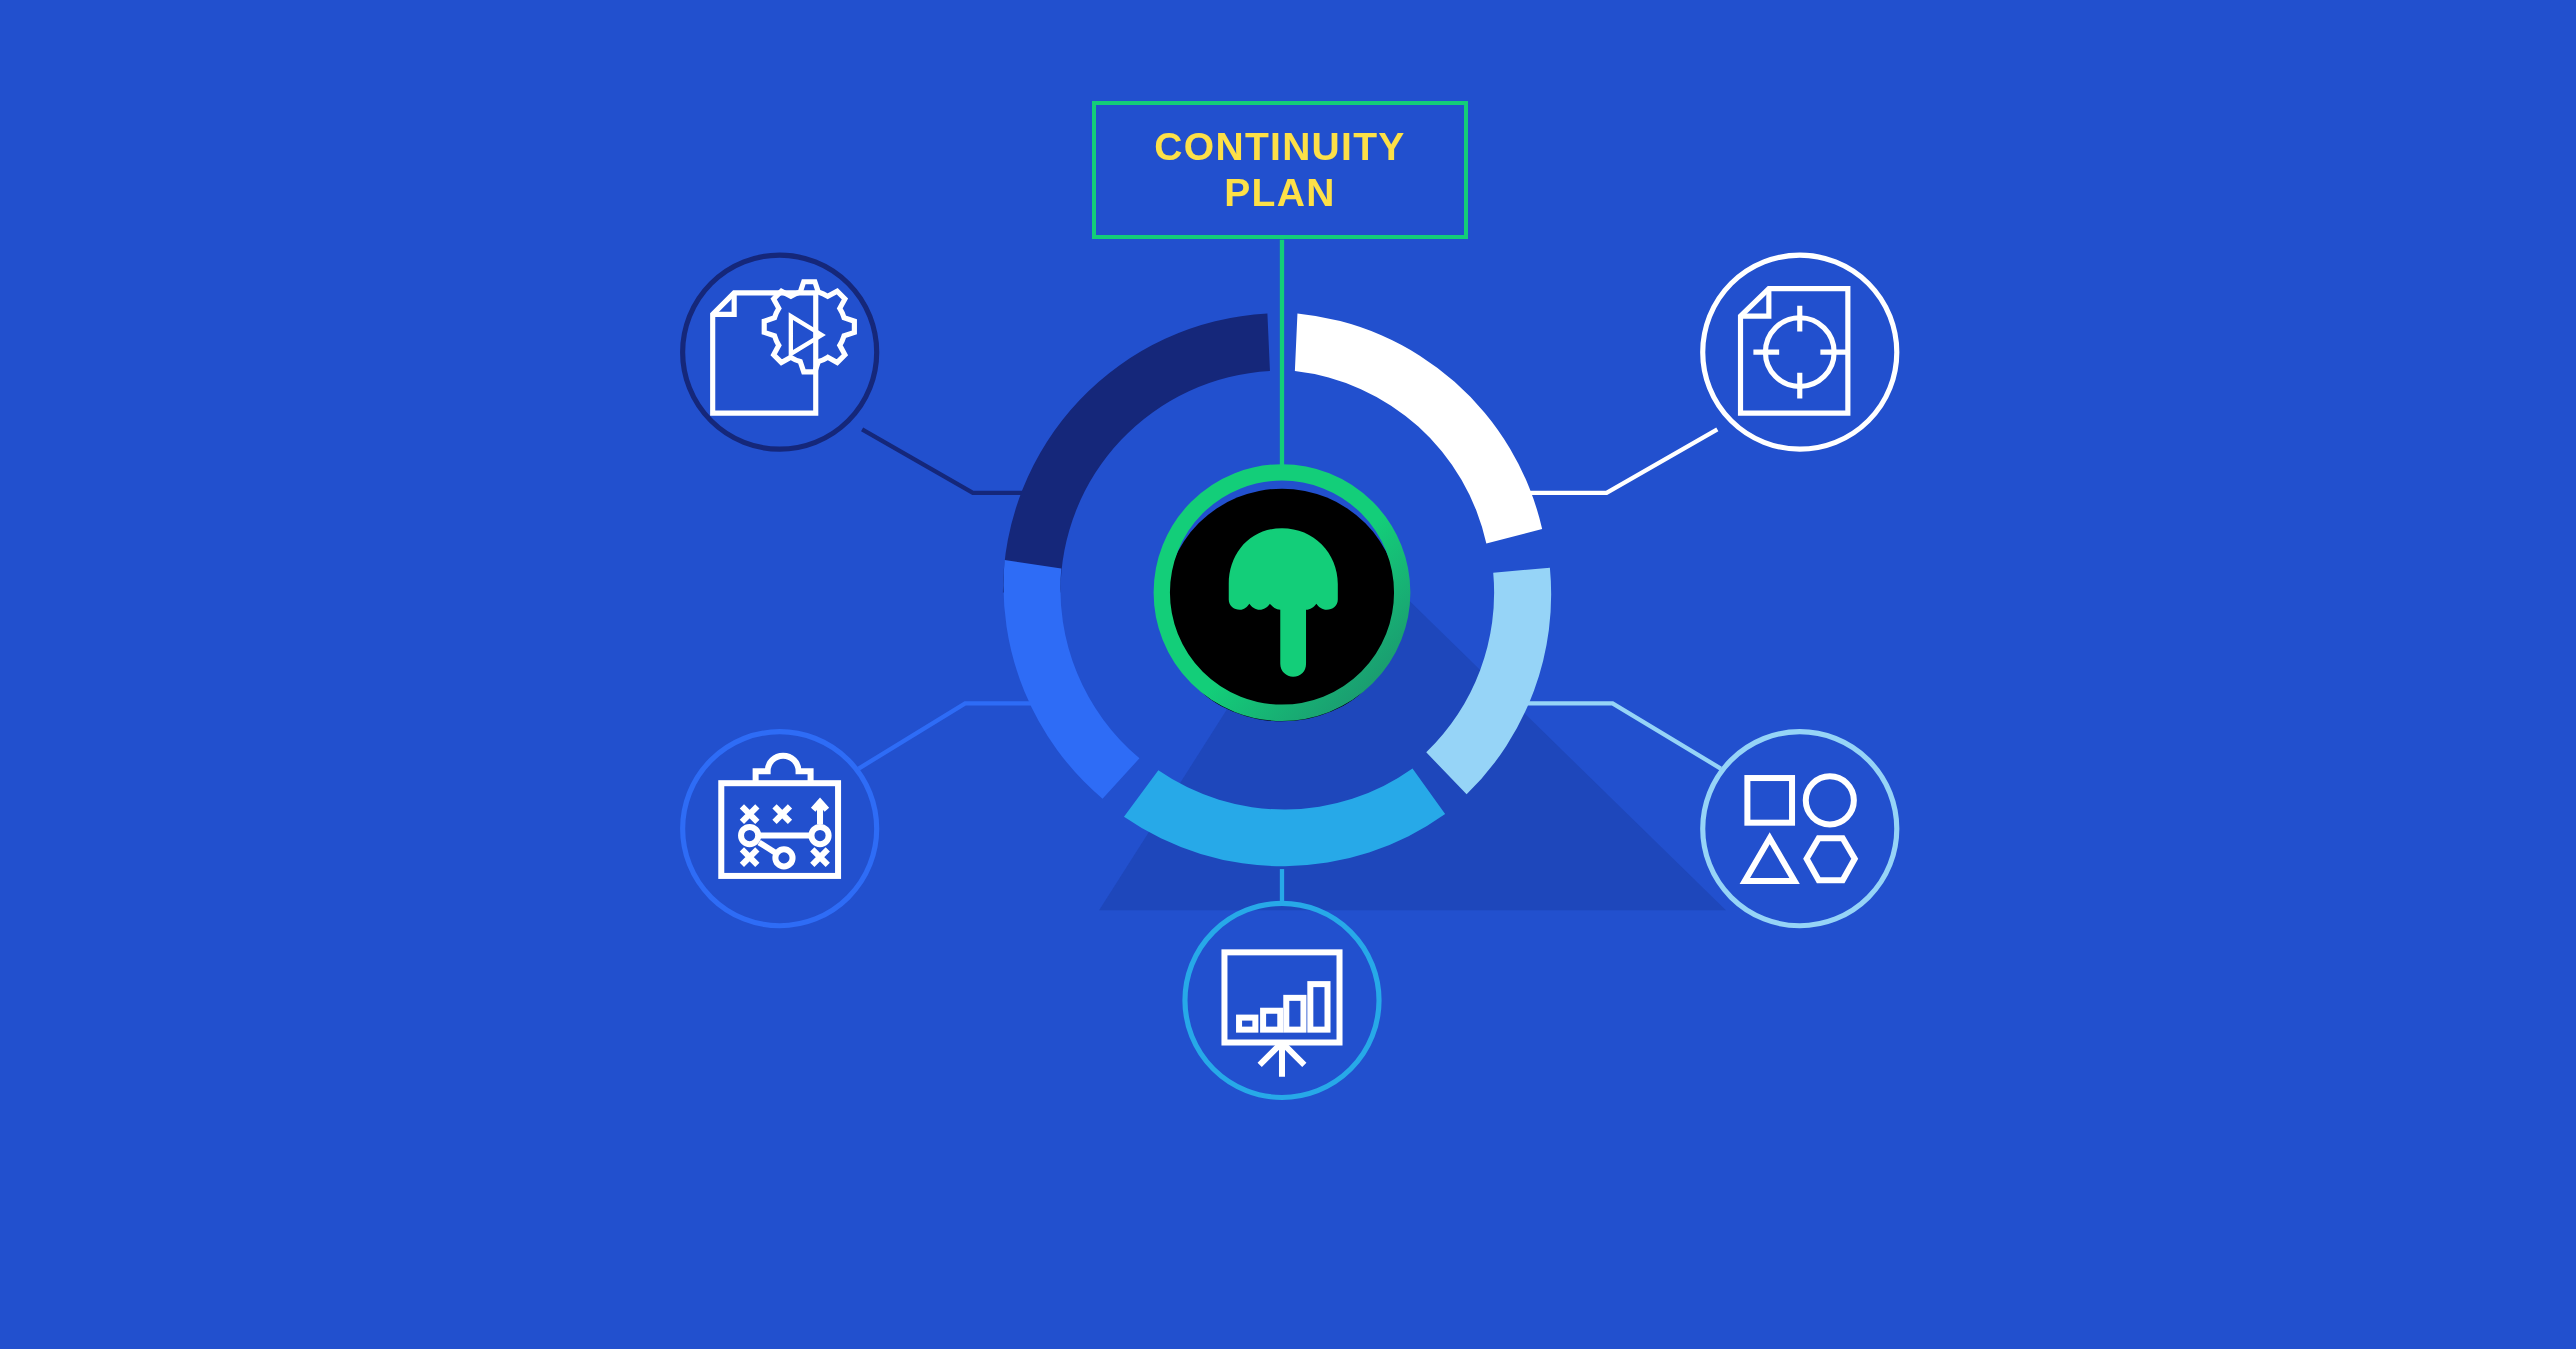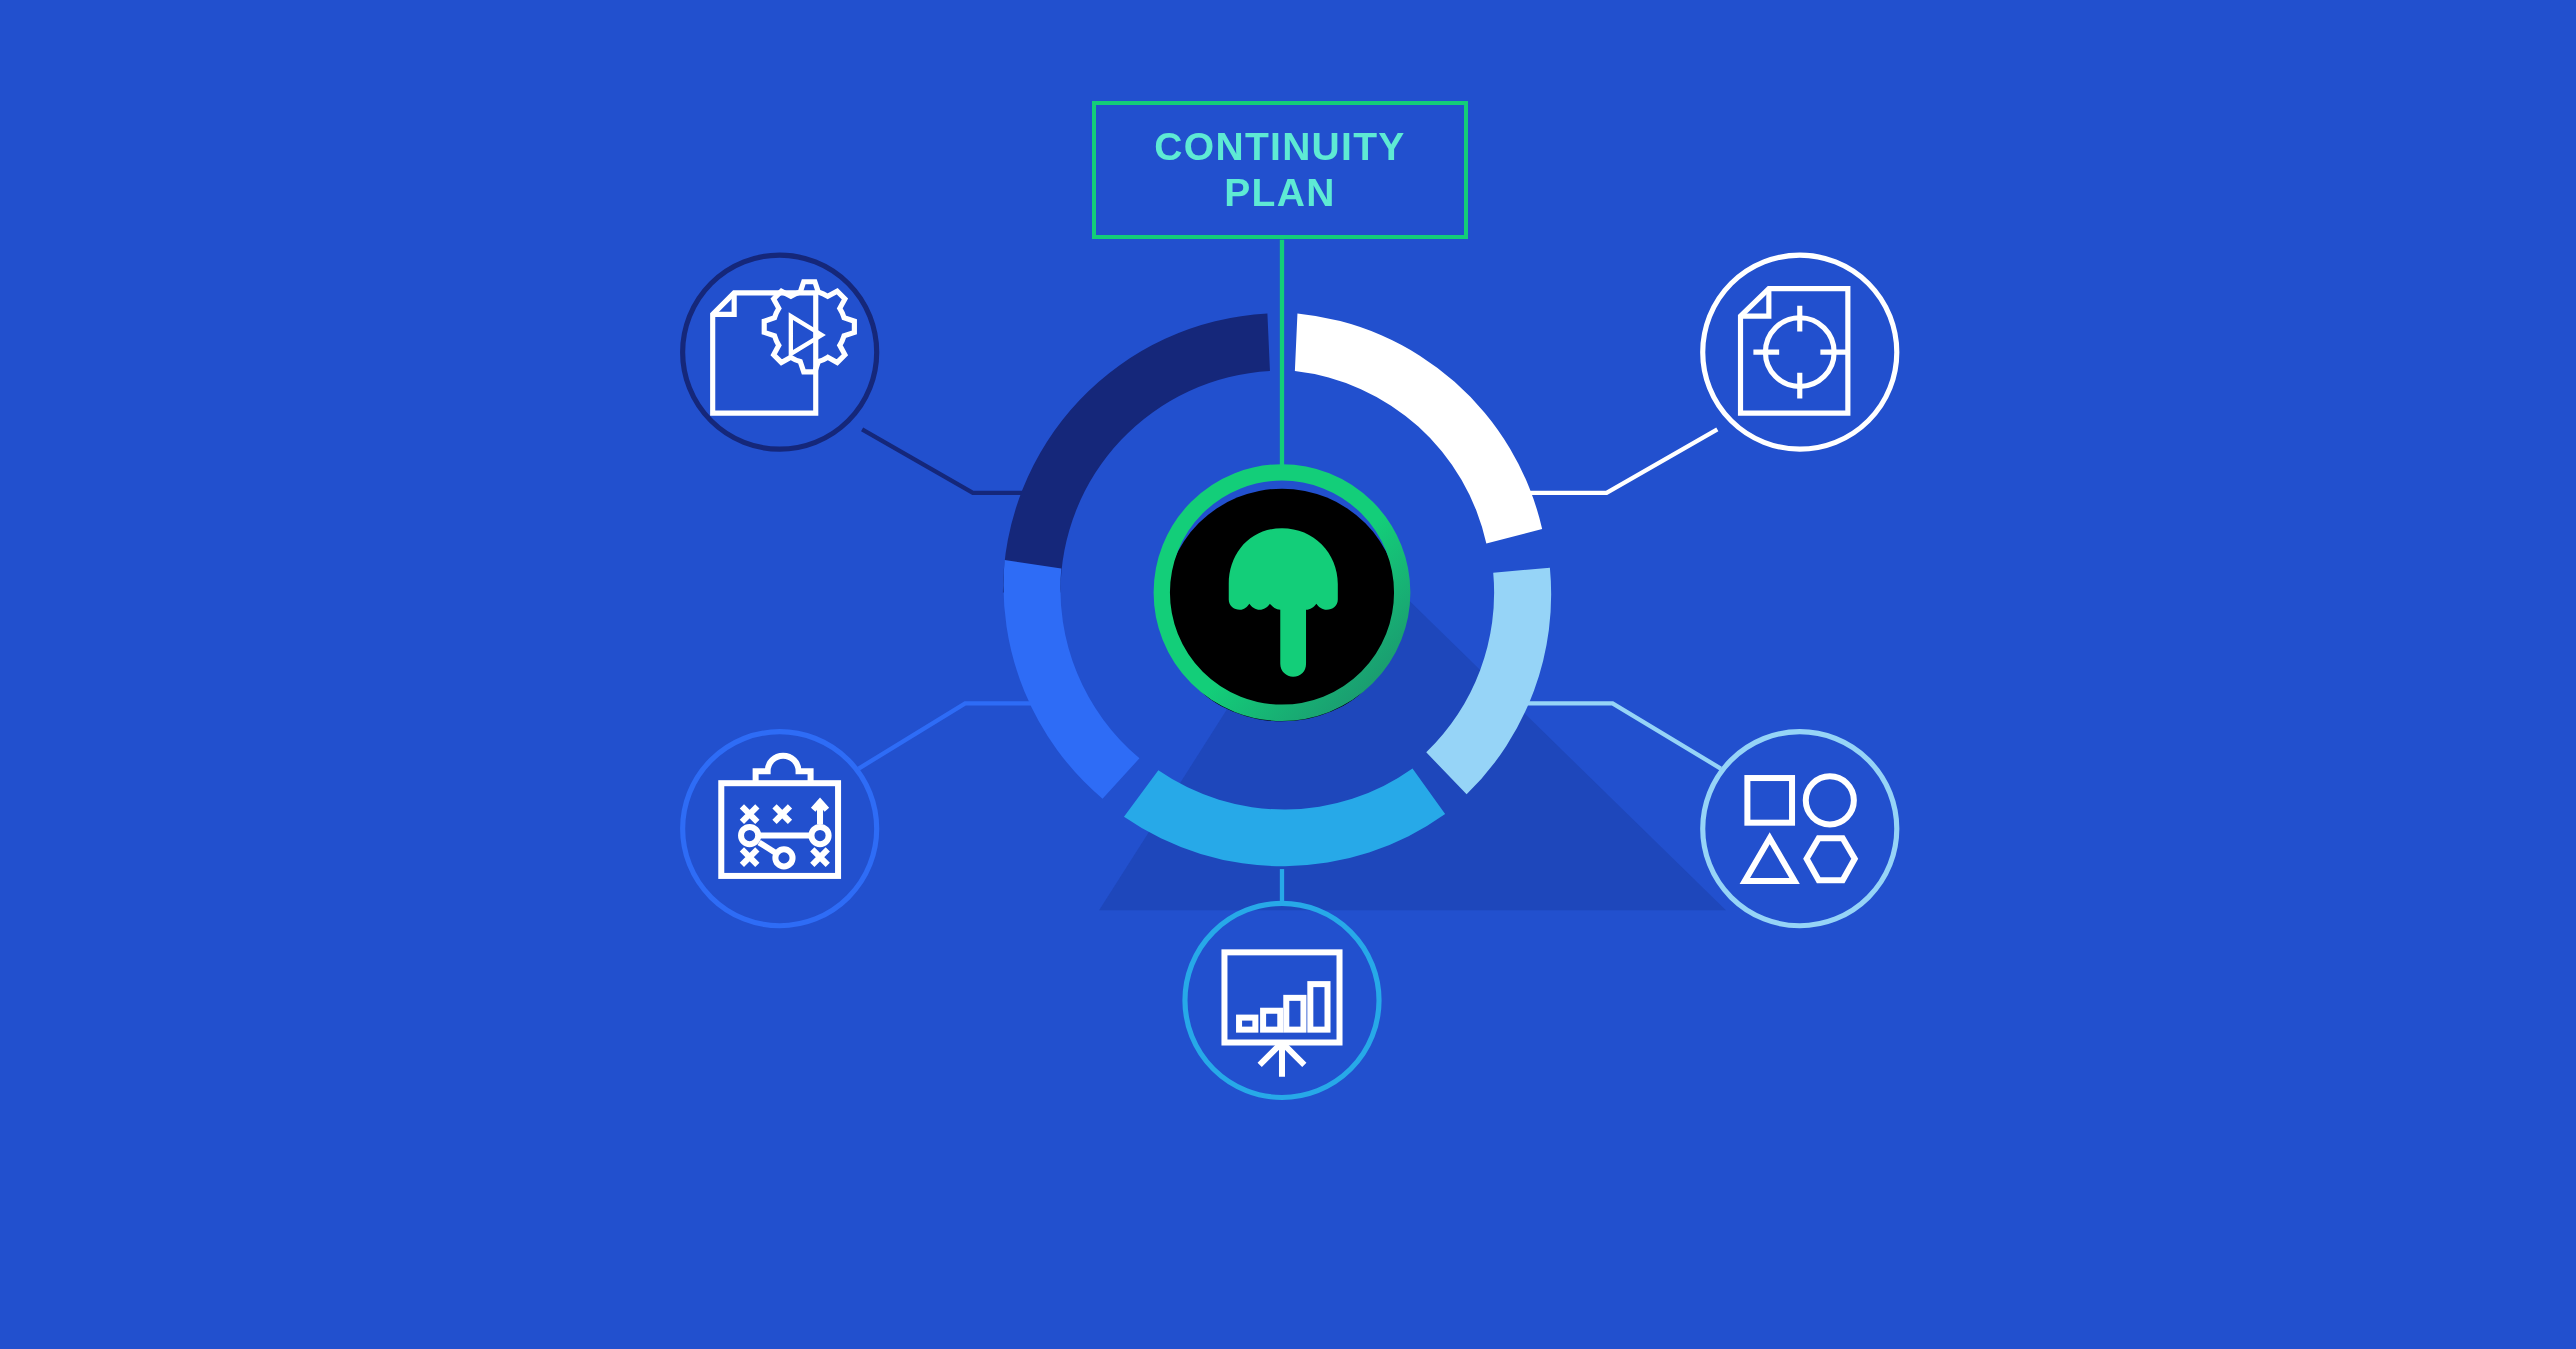--- a/index.html
+++ b/index.html
@@ -31,21 +31,21 @@
     top: 101px;
     width: 376px;
     height: 138px;
     box-sizing: border-box;
     border: 4.3px solid #13ce79;
     display: flex;
     align-items: center;
     justify-content: center;
   }
   .title-text {
-    color: #5eead4;
+    color: #fde047;
     font-size: 39px;
     font-weight: bold;
     letter-spacing: 1.3px;
     line-height: 1.18;
     text-align: center;
     text-transform: uppercase;
     user-select: none;
   }
 </style>
 </head>

